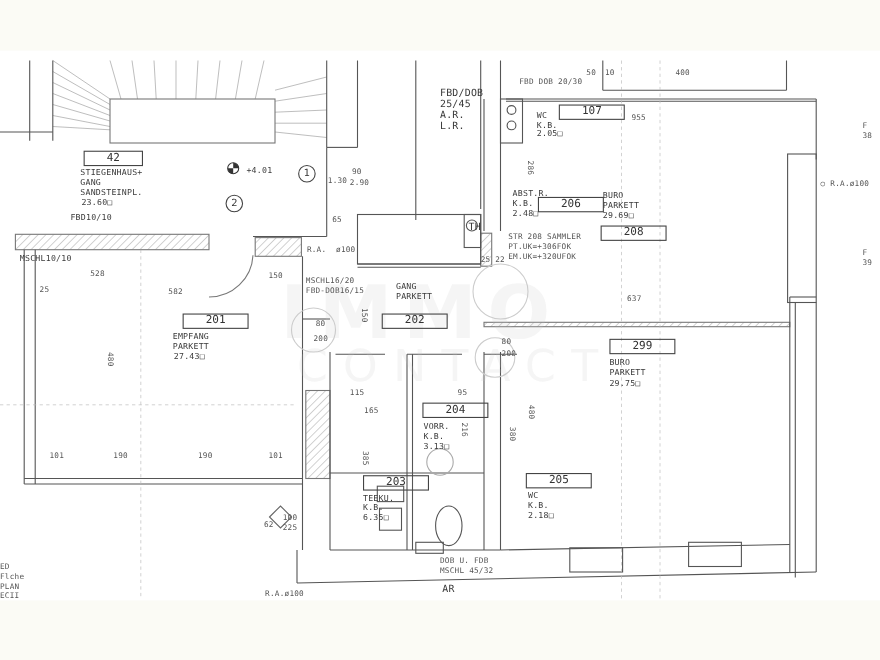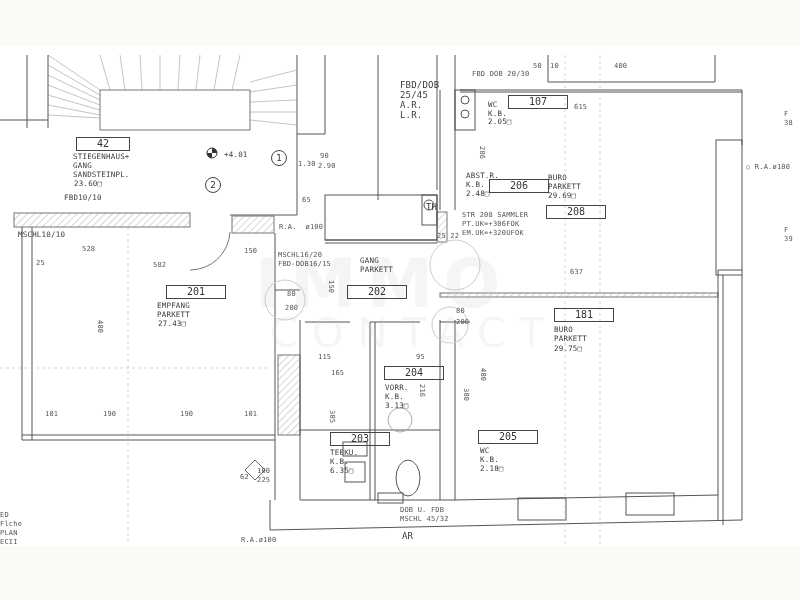--- a/index.html
+++ b/index.html
@@ -205,21 +205,21 @@
 <div class="lbl" style="left:158px;top:319px;">27.43□</div>
 
 <div class="lbl dim" style="left:279px;top:223px;">R.A.  ø100</div>
 <div class="lbl dim" style="left:278px;top:251px;">MSCHL16/20
 FBD-DOB16/15</div>
 
 <div class="roomno" style="left:347px;top:285px;">202</div>
 <div class="lbl" style="left:360px;top:256px;">GANG
 PARKETT</div>
 
-<div class="roomno" style="left:554px;top:308px;">181</div>
+<div class="roomno" style="left:554px;top:308px;">299</div>
 <div class="lbl" style="left:554px;top:325px;">BURO
 PARKETT</div>
 <div class="lbl" style="left:554px;top:344px;">29.75□</div>
 
 <div class="roomno" style="left:384px;top:366px;">204</div>
 <div class="lbl" style="left:385px;top:383px;">VORR.
 K.B.</div>
 <div class="lbl" style="left:385px;top:401px;">3.13□</div>
 
 <div class="roomno" style="left:330px;top:432px;">203</div>
@@ -237,21 +237,21 @@
 <div class="lbl" style="left:402px;top:532px;font-size:9px;">AR</div>
 <div class="lbl dim" style="left:241px;top:536px;">R.A.ø100</div>
 <div class="lbl dim" style="left:0px;top:511px;">ED
 Flche
 PLAN
 ECII</div>
 
 <div class="lbl dim" style="left:614px;top:62px;">400</div>
 <div class="lbl dim" style="left:533px;top:62px;">50</div>
 <div class="lbl dim" style="left:550px;top:62px;">10</div>
-<div class="lbl dim" style="left:574px;top:103px;">615</div>
+<div class="lbl dim" style="left:574px;top:103px;">955</div>
 <div class="lbl dim v" style="left:486px;top:146px;">286</div>
 <div class="lbl dim" style="left:82px;top:245px;">528</div>
 <div class="lbl dim" style="left:153px;top:261px;">582</div>
 <div class="lbl dim" style="left:36px;top:259px;">25</div>
 <div class="lbl dim v" style="left:104px;top:320px;">480</div>
 <div class="lbl dim" style="left:244px;top:247px;">150</div>
 <div class="lbl dim" style="left:302px;top:196px;">65</div>
 <div class="lbl dim" style="left:287px;top:290px;">80</div>
 <div class="lbl dim" style="left:285px;top:304px;">200</div>
 <div class="lbl dim" style="left:456px;top:307px;">80</div>

